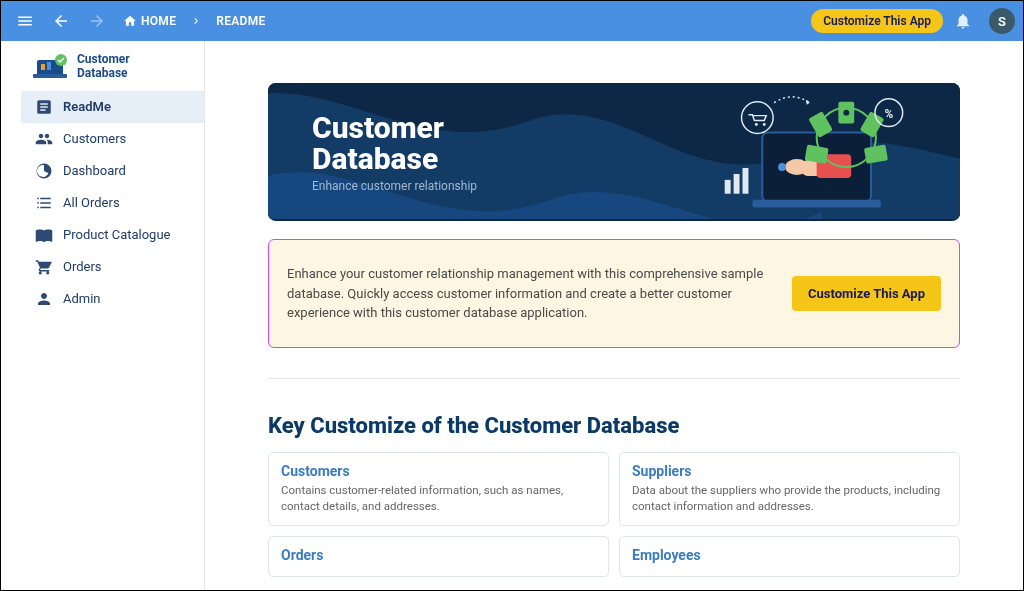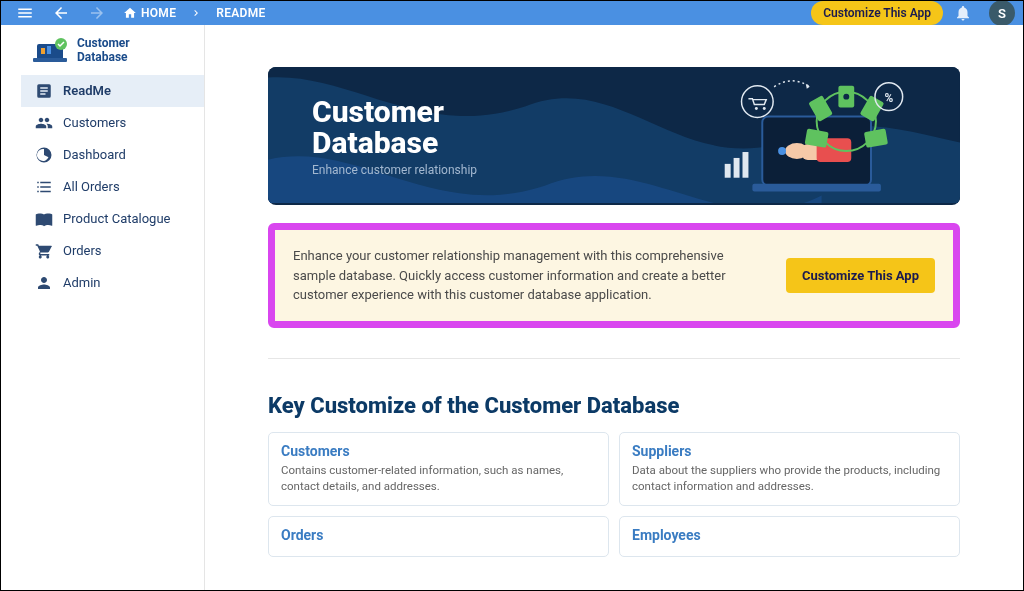--- a/index.html
+++ b/index.html
@@ -1,20 +1,20 @@
 <!DOCTYPE html>
 <html><head>
 <meta charset="utf-8">
 <style>
 * { box-sizing: border-box; margin: 0; padding: 0; }
 html, body { height: 100%; font-family: -apple-system, BlinkMacSystemFont, "Segoe UI", Roboto, Arial, sans-serif; font-size: 13px; color: #333; background: #fff; }
 .app { display: flex; flex-direction: column; height: 591px; width: 1024px; border: 1px solid #000; overflow: hidden; position: relative; }
 
 
-.topbar { height: 24px; background: #4a90e2; display: flex; align-items: center; padding: 0 8px; color: #fff; gap: 4px; flex-shrink: 0; }
+.topbar { height: 40px; background: #4a90e2; display: flex; align-items: center; padding: 0 8px; color: #fff; gap: 4px; flex-shrink: 0; }
 .tb-btn { width: 32px; height: 32px; display: flex; align-items: center; justify-content: center; border-radius: 4px; cursor: pointer; }
 .tb-btn svg { fill: #fff; }
 .tb-btn.disabled svg { fill: rgba(255,255,255,0.45); }
 .crumb { display: flex; align-items: center; gap: 4px; font-size: 12px; font-weight: 600; letter-spacing: 0.3px; padding: 0 6px; height: 28px; border-radius: 4px; cursor: pointer; }
 .crumb svg { fill: #fff; }
 .chevr { width: 20px; display: flex; align-items: center; justify-content: center; }
 .chevr svg { fill: #fff; }
 .tb-spacer { flex: 1; }
 .customize-pill { background: #f5c518; color: #1a1a4f; font-weight: 600; font-size: 12px; padding: 5px 12px; border-radius: 14px; cursor: pointer; }
 .bell-btn { width: 32px; height: 32px; display: flex; align-items: center; justify-content: center; cursor: pointer; }
@@ -38,21 +38,21 @@
 .main::-webkit-scrollbar-thumb { background: #b8b8b8; border-radius: 4px; }
 .content-inner { max-width: 700px; margin: 0 auto; padding: 42px 4px 40px; }
 
 
 .hero { height: 138px; border-radius: 8px; background: #0d2847; position: relative; overflow: hidden; display: flex; align-items: center; padding-left: 44px; margin-bottom: 18px; }
 .hero-bg { position: absolute; inset: 0; }
 .hero-title { font-size: 30px; font-weight: 800; color: #fff; line-height: 1.05; position: relative; z-index: 2; }
 .hero-sub { color: #a3b8d0; font-size: 12px; margin-top: 4px; position: relative; z-index: 2; }
 
 
-.callout { background: #fdf6e2; border: 7px solid #d946ef; border-radius: 6px; padding: 16px 18px; display: flex; gap: 24px; align-items: center; margin-bottom: 30px; }
+.callout { background: #fdf6e2; border: 1px solid #d946ef; border-radius: 6px; padding: 24px 18px; display: flex; gap: 24px; align-items: center; margin-bottom: 30px; }
 .callout-text { flex: 1; color: #4a4a4a; font-size: 13px; line-height: 1.5; }
 .callout-btn { background: #f5c518; color: #1a1a4f; font-weight: 700; font-size: 13px; padding: 10px 16px; border-radius: 4px; cursor: pointer; white-space: nowrap; }
 
 .section-title { color: #0c3a66; font-size: 22px; font-weight: 800; margin: 34px 0 14px; }
 
 .features { display: grid; grid-template-columns: 1fr 1fr; gap: 10px; }
 .feature-card { border: 1px solid #dde6ee; border-radius: 5px; padding: 10px 12px; }
 .feature-title { color: #3a7cc2; font-weight: 700; font-size: 14px; margin-bottom: 3px; }
 .feature-desc { color: #666; font-size: 11.5px; line-height: 1.45; }
 

